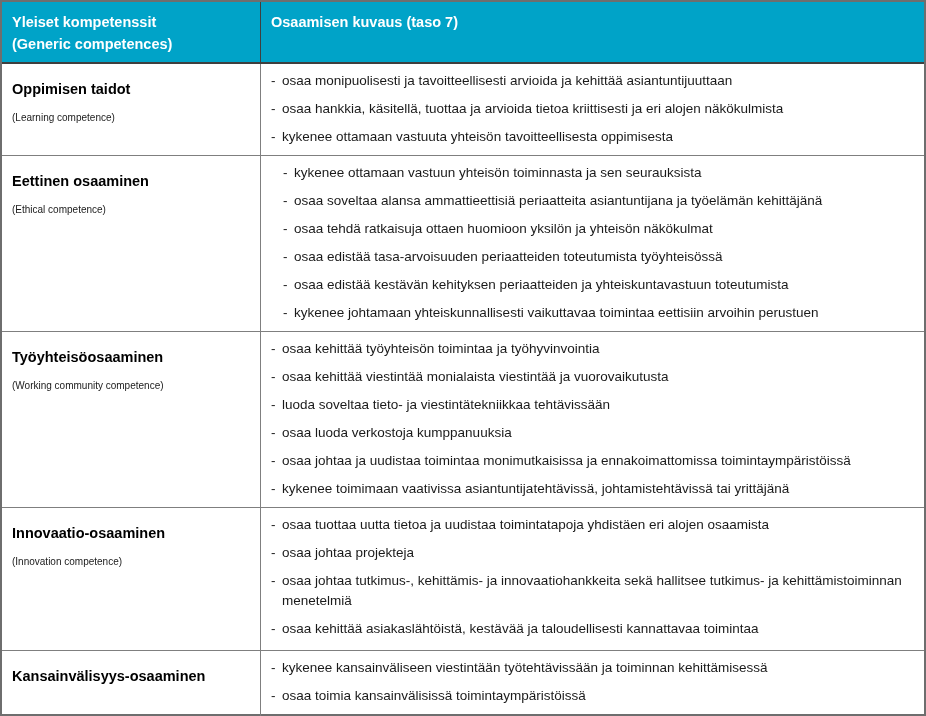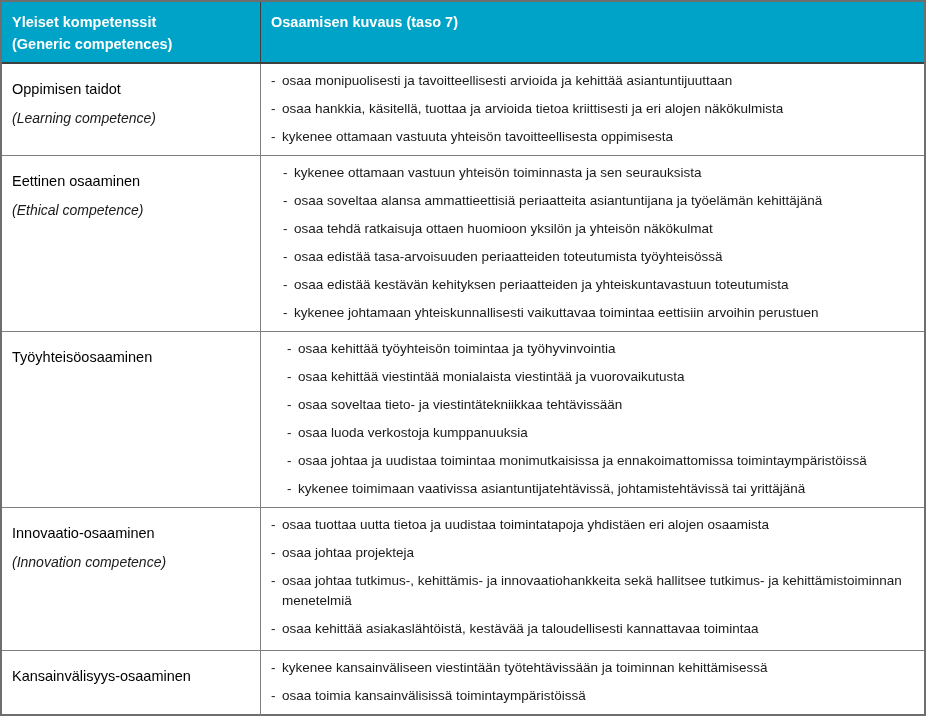--- a/index.html
+++ b/index.html
@@ -55,29 +55,28 @@
   }
   .row.header .cell.left {
     border-right: 1px solid #3f3f3f;
     padding: 9px 10px 0 10px;
   }
   .row.header .cell.right {
     padding: 9px 12px 0 10px;
   }
   
   .fi-title {
-    font-weight: normal;
+    font-weight: bold;
     font-size: 14.5px;
     color: #000000;
     margin: 0 0 11px 0;
     line-height: 18px;
   }
   .en-title {
-    font-style: italic;
-    font-size: 14px;
+    font-size: 10px;
     color: #1a1a1a;
     line-height: 18px;
   }
   
   .bullet {
     display: flex;
     font-size: 13.5px;
     line-height: 20px;
     margin: 0 0 8px 0;
   }
@@ -148,36 +147,37 @@
           <div class="bullet">
             <span class="dash">-</span>
             <span class="text">osaa edistää kestävän kehityksen periaatteiden ja yhteiskuntavastuun toteutumista</span>
           </div>
           <div class="bullet">
             <span class="dash">-</span>
             <span class="text">kykenee johtamaan yhteiskunnallisesti vaikuttavaa toimintaa eettisiin arvoihin perustuen</span>
           </div>
         </div>
       </div>
-      <div class="row" style="min-height: 174px; gap: 16px;">
+      <div class="row" style="min-height: 174px;">
         <div class="cell left">
           <div class="fi-title">Työyhteisöosaaminen</div>
+          <div class="en-title">(Working community competence)</div>
         </div>
         <div class="cell right">
           <div class="bullet">
             <span class="dash">-</span>
             <span class="text">osaa kehittää työyhteisön toimintaa ja työhyvinvointia</span>
           </div>
           <div class="bullet">
             <span class="dash">-</span>
             <span class="text">osaa kehittää viestintää monialaista viestintää ja vuorovaikutusta</span>
           </div>
           <div class="bullet">
             <span class="dash">-</span>
-            <span class="text">osaa soveltaa tieto- ja viestintätekniikkaa tehtävissään</span>
+            <span class="text">luoda soveltaa tieto- ja viestintätekniikkaa tehtävissään</span>
           </div>
           <div class="bullet">
             <span class="dash">-</span>
             <span class="text">osaa luoda verkostoja kumppanuuksia</span>
           </div>
           <div class="bullet">
             <span class="dash">-</span>
             <span class="text">osaa johtaa ja uudistaa toimintaa monimutkaisissa ja ennakoimattomissa toimintaympäristöissä</span>
           </div>
           <div class="bullet">

